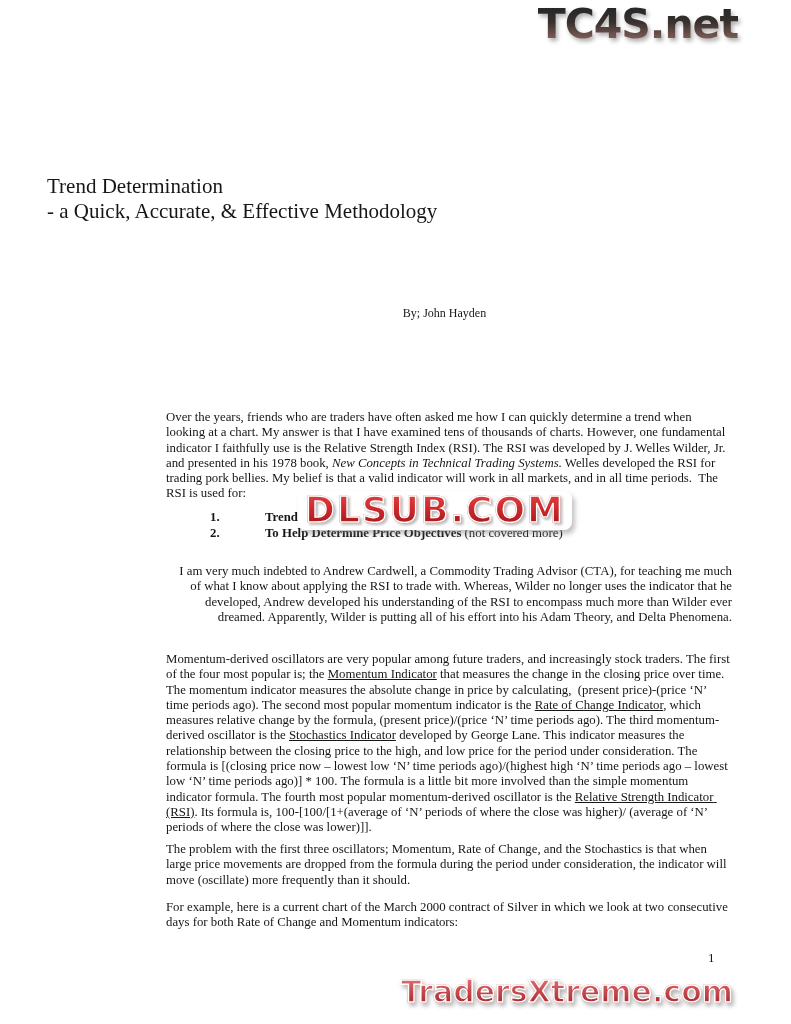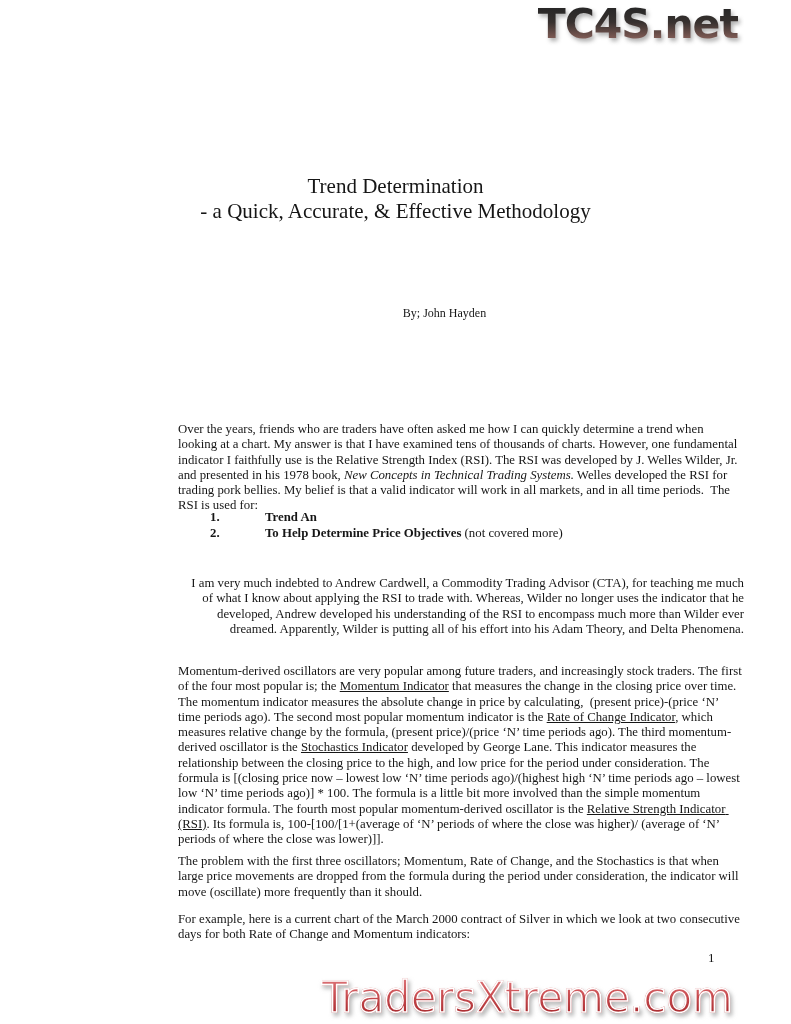--- a/index.html
+++ b/index.html
@@ -21,33 +21,33 @@
     background:linear-gradient(180deg,#262626 10%,#37312f 45%,#7d5a54 80%,#9b7069 100%);
     -webkit-background-clip:text; background-clip:text;
     color:transparent;
     filter:drop-shadow(2px 3px 2px rgba(160,160,160,0.85));
     line-height:1.1;
   }
 
   
   .doc-title {
     position:absolute; top:174px; left:0; width:100%;
-    text-align:center; font-size:21px; line-height:25px; font-weight:400;
+    font-size:21px; line-height:25px; font-weight:400;
   }
   .byline {
     position:absolute; top:306px; left:115px; width:565px;
     text-align:center; font-size:12px;
   }
 
   
   .para {
     position:absolute; left:115px; width:566px;
     font-size:12.8px; line-height:15.3px;
     white-space:pre-wrap;
-    margin:16px;
+    margin:4px;
   }
   .p-intro      { top:406px; }
   .p-cardwell   { top:560px;text-align:right; }
   .p-oscillators{ top:648px; }
   .p-problem    { top:838px; }
   .p-example    { top:896px; }
 
   .s-b { font-weight:bold; }
   .s-i { font-style:italic; }
   .s-u { text-decoration:underline; }
@@ -82,21 +82,21 @@
     position:absolute; top:950px; left:661px;
     font-size:13px;
   }
   .footer-logo {
     position:absolute; top:976px; right:5px;
     background:#ffffff; border-radius:8px; padding:1px 6px;
     line-height:1;
   }
   .footer-logo-text {
     font-family:"DejaVu Sans","Liberation Sans",sans-serif;
-    font-weight:400; font-size:42px; letter-spacing:0px;
+    font-weight:700; font-size:30px; letter-spacing:0px;
     background:linear-gradient(180deg,#e08084 0%,#cd5357 40%,#a02024 95%);
     -webkit-background-clip:text; background-clip:text;
     color:transparent;
     -webkit-text-stroke:1.5px #ffffff;
     filter:drop-shadow(2px 3px 2px rgba(150,150,150,0.7));
   }
 </style>
 </head>
 <body>
 
@@ -127,20 +127,23 @@
   </div>
 
   <p class="para p-cardwell"><span>I am very much indebted to Andrew Cardwell, a Commodity Trading Advisor (CTA), for teaching me much of what I know about applying the RSI to trade with. Whereas, Wilder no longer uses the indicator that he developed, Andrew developed his understanding of the RSI to encompass much more than Wilder ever dreamed. Apparently, Wilder is putting all of his effort into his Adam Theory, and Delta Phenomena.</span></p>
 
   <p class="para p-oscillators"><span>Momentum-derived oscillators are very popular among future traders, and increasingly stock traders. The first of the four most popular is; the </span><span class="s-u">Momentum Indicator</span><span> that measures the change in the closing price over time. The momentum indicator measures the absolute change in price by calculating,  (present price)-(price ‘N’ time periods ago). The second most popular momentum indicator is the </span><span class="s-u">Rate of Change Indicator</span><span>, which measures relative change by the formula, (present price)/(price ‘N’ time periods ago). The third momentum-derived oscillator is the </span><span class="s-u">Stochastics Indicator</span><span> developed by George Lane. This indicator measures the relationship between the closing price to the high, and low price for the period under consideration. The formula is [(closing price now – lowest low ‘N’ time periods ago)/(highest high ‘N’ time periods ago – lowest low ‘N’ time periods ago)] * 100. The formula is a little bit more involved than the simple momentum indicator formula. The fourth most popular momentum-derived oscillator is the </span><span class="s-u">Relative Strength Indicator (RSI)</span><span>. Its formula is, 100-[100/[1+(average of ‘N’ periods of where the close was higher)/ (average of ‘N’ periods of where the close was lower)]].</span></p>
 
   <p class="para p-problem"><span>The problem with the first three oscillators; Momentum, Rate of Change, and the Stochastics is that when large price movements are dropped from the formula during the period under consideration, the indicator will move (oscillate) more frequently than it should.</span></p>
 
   <p class="para p-example"><span>For example, here is a current chart of the March 2000 contract of Silver in which we look at two consecutive days for both Rate of Change and Momentum indicators:</span></p>
 
+  <div class="watermark">
+    <span class="watermark-text">DLSUB.COM</span>
+  </div>
 
   <div class="page-number">1</div>
 
   <div class="footer-logo">
     <span class="footer-logo-text">TradersXtreme.com</span>
   </div>
 
 </div>
 
 </body></html>

